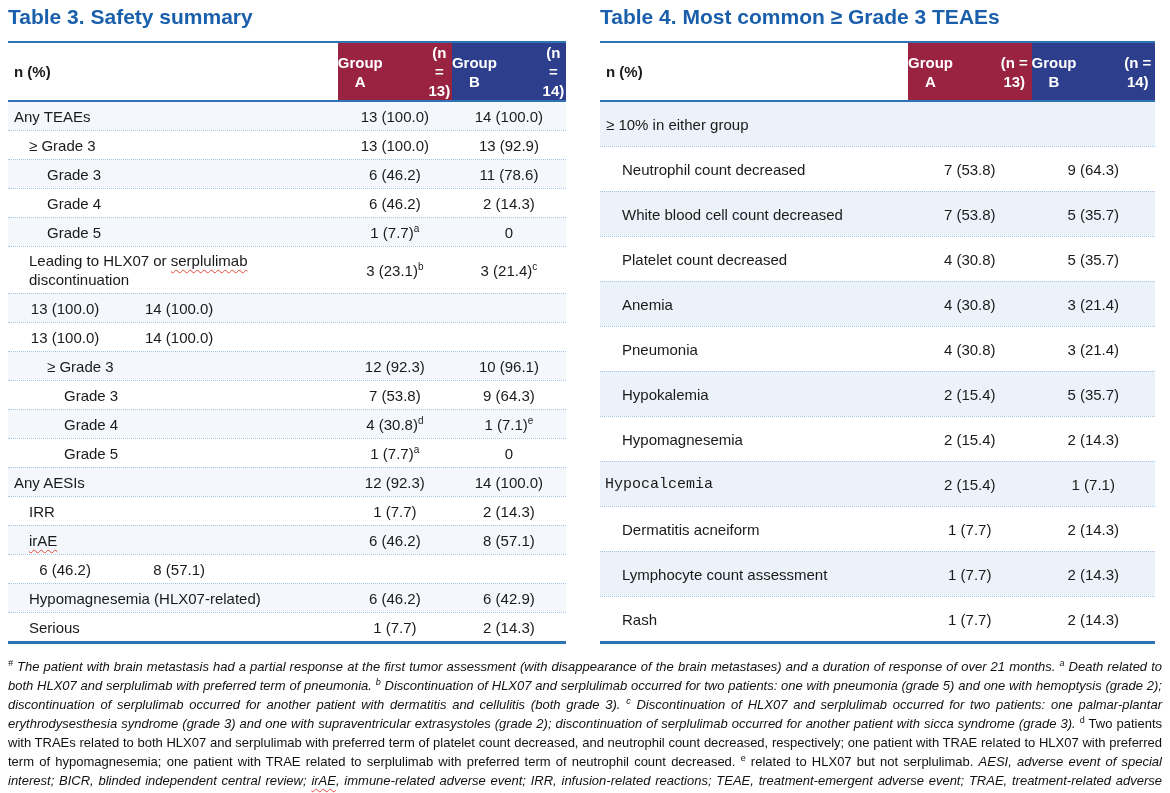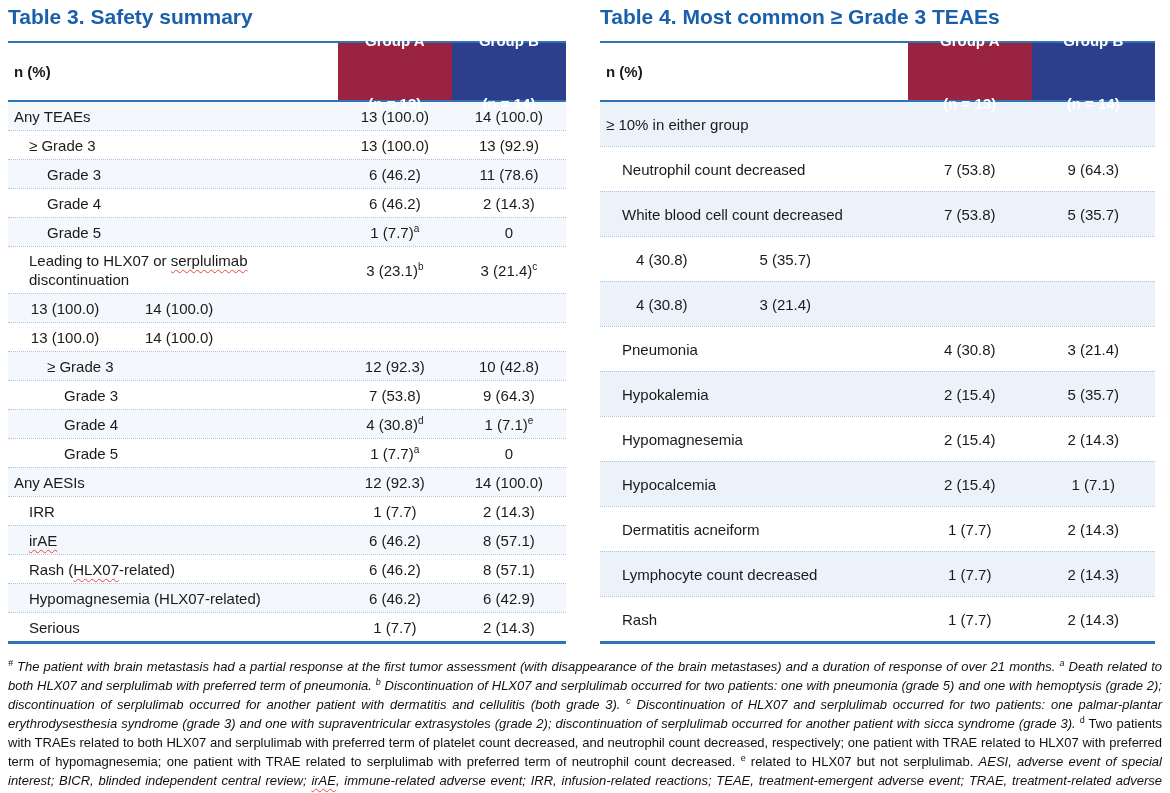--- a/index.html
+++ b/index.html
@@ -18,21 +18,21 @@
     font-family:"Liberation Sans",sans-serif;color:#1A1A1A;
   }
   .page{position:relative;width:1170px;height:793px;}
   .tables{display:flex;gap:34px;padding:4px 7px 0 8px;align-items:flex-start;}
   .t3w{flex:0 0 558px;width:558px;}
   .t4w{flex:0 0 555px;width:555px;}
   .title{margin:0 0 12px 0;font-size:21px;line-height:25px;font-weight:bold;color:var(--title-blue);}
   .tbl{border-top:2px solid var(--rule-blue);border-bottom:3px solid var(--rule-blue);}
   .thead{display:flex;border-bottom:2px solid var(--rule-blue);height:57px;}
   .th-label{display:flex;align-items:center;font-weight:bold;font-size:15px;padding-left:6px;box-sizing:border-box;background:#fff;}
-  .th-group{display:flex;flex-direction:column;justify-content:center;align-items:center;color:#FFFFFF;font-weight:bold;font-size:15px;line-height:19px;text-align:center;gap:44px;}
+  .th-group{display:flex;flex-direction:row;justify-content:space-between;align-items:center;color:#FFFFFF;font-weight:bold;font-size:15px;line-height:19px;text-align:center;gap:44px;}
   .ga{background:var(--group-a-red);}
   .gb{background:var(--group-b-navy);}
   .t3 .th-label{flex:0 0 59.1%;} .t3 .th-group{flex:0 0 20.45%;}
   .t4 .th-label{flex:0 0 55.5%;} .t4 .th-group{flex:0 0 22.25%;}
   .trow{display:flex;align-items:center;font-size:15px;}
   .t3 .trow{min-height:28px;}
   .t4 .trow{min-height:44px;}
   .trow + .trow{border-top:1px dotted var(--dotted-sep);}
   .t3 .trow:nth-child(even){background:var(--tint-t3);}
   .t4 .trow:nth-child(even){background:var(--tint-t4);}
@@ -107,21 +107,21 @@
             <div class="td-val va">13 (100.0)</div>
             <div class="td-val vb">14 (100.0)</div>
           </div>
           <div class="trow">
             <div class="td-val va">13 (100.0)</div>
             <div class="td-val vb">14 (100.0)</div>
           </div>
           <div class="trow">
             <div class="td-label" style="padding-left: 39px;">≥ Grade 3</div>
             <div class="td-val va">12 (92.3)</div>
-            <div class="td-val vb">10 (42.8)</div>
+            <div class="td-val vb">10 (96.1)</div>
           </div>
           <div class="trow">
             <div class="td-label" style="padding-left: 56px;">Grade 3</div>
             <div class="td-val va">7 (53.8)</div>
             <div class="td-val vb">9 (64.3)</div>
           </div>
           <div class="trow">
             <div class="td-label" style="padding-left: 56px;">Grade 4</div>
             <div class="td-val va">4 (30.8)<sup>d</sup></div>
             <div class="td-val vb">1 (7.1)<sup>e</sup></div>
@@ -140,21 +140,20 @@
             <div class="td-label" style="padding-left: 21px;">IRR</div>
             <div class="td-val va">1 (7.7)</div>
             <div class="td-val vb">2 (14.3)</div>
           </div>
           <div class="trow">
             <div class="td-label" style="padding-left: 21px;"><span class="wavy">irAE</span></div>
             <div class="td-val va">6 (46.2)</div>
             <div class="td-val vb">8 (57.1)</div>
           </div>
           <div class="trow">
-            <div class="td-label" style="padding-left: 21px;">Rash (<span class="wavy">HLX07</span>-related)</div>
             <div class="td-val va">6 (46.2)</div>
             <div class="td-val vb">8 (57.1)</div>
           </div>
           <div class="trow">
             <div class="td-label" style="padding-left: 21px;">Hypomagnesemia (HLX07-related)</div>
             <div class="td-val va">6 (46.2)</div>
             <div class="td-val vb">6 (42.9)</div>
           </div>
           <div class="trow">
             <div class="td-label" style="padding-left: 21px;">Serious</div>
@@ -185,54 +184,56 @@
             <div class="td-label" style="padding-left: 22px;">Neutrophil count decreased</div>
             <div class="td-val va">7 (53.8)</div>
             <div class="td-val vb">9 (64.3)</div>
           </div>
           <div class="trow">
             <div class="td-label" style="padding-left: 22px;">White blood cell count decreased</div>
             <div class="td-val va">7 (53.8)</div>
             <div class="td-val vb">5 (35.7)</div>
           </div>
           <div class="trow">
+            <div class="td-label" style="padding-left: 22px;">Platelet count decreased</div>
             <div class="td-val va">4 (30.8)</div>
             <div class="td-val vb">5 (35.7)</div>
           </div>
           <div class="trow">
+            <div class="td-label" style="padding-left: 22px;">Anemia</div>
             <div class="td-val va">4 (30.8)</div>
             <div class="td-val vb">3 (21.4)</div>
           </div>
           <div class="trow">
             <div class="td-label" style="padding-left: 22px;">Pneumonia</div>
             <div class="td-val va">4 (30.8)</div>
             <div class="td-val vb">3 (21.4)</div>
           </div>
           <div class="trow">
             <div class="td-label" style="padding-left: 22px;">Hypokalemia</div>
             <div class="td-val va">2 (15.4)</div>
             <div class="td-val vb">5 (35.7)</div>
           </div>
           <div class="trow">
             <div class="td-label" style="padding-left: 22px;">Hypomagnesemia</div>
             <div class="td-val va">2 (15.4)</div>
             <div class="td-val vb">2 (14.3)</div>
           </div>
           <div class="trow">
-            <div class="td-label" style="padding-left: 22px;">Hypocalcemia</div>
+            <div class="td-label" style="padding-left: 5px; font-family: Liberation Mono, monospace;">Hypocalcemia</div>
             <div class="td-val va">2 (15.4)</div>
             <div class="td-val vb">1 (7.1)</div>
           </div>
           <div class="trow">
             <div class="td-label" style="padding-left: 22px;">Dermatitis acneiform</div>
             <div class="td-val va">1 (7.7)</div>
             <div class="td-val vb">2 (14.3)</div>
           </div>
           <div class="trow">
-            <div class="td-label" style="padding-left: 22px;">Lymphocyte count decreased</div>
+            <div class="td-label" style="padding-left: 22px;">Lymphocyte count assessment</div>
             <div class="td-val va">1 (7.7)</div>
             <div class="td-val vb">2 (14.3)</div>
           </div>
           <div class="trow">
             <div class="td-label" style="padding-left: 22px;">Rash</div>
             <div class="td-val va">1 (7.7)</div>
             <div class="td-val vb">2 (14.3)</div>
           </div>
         </div>
     </section>

